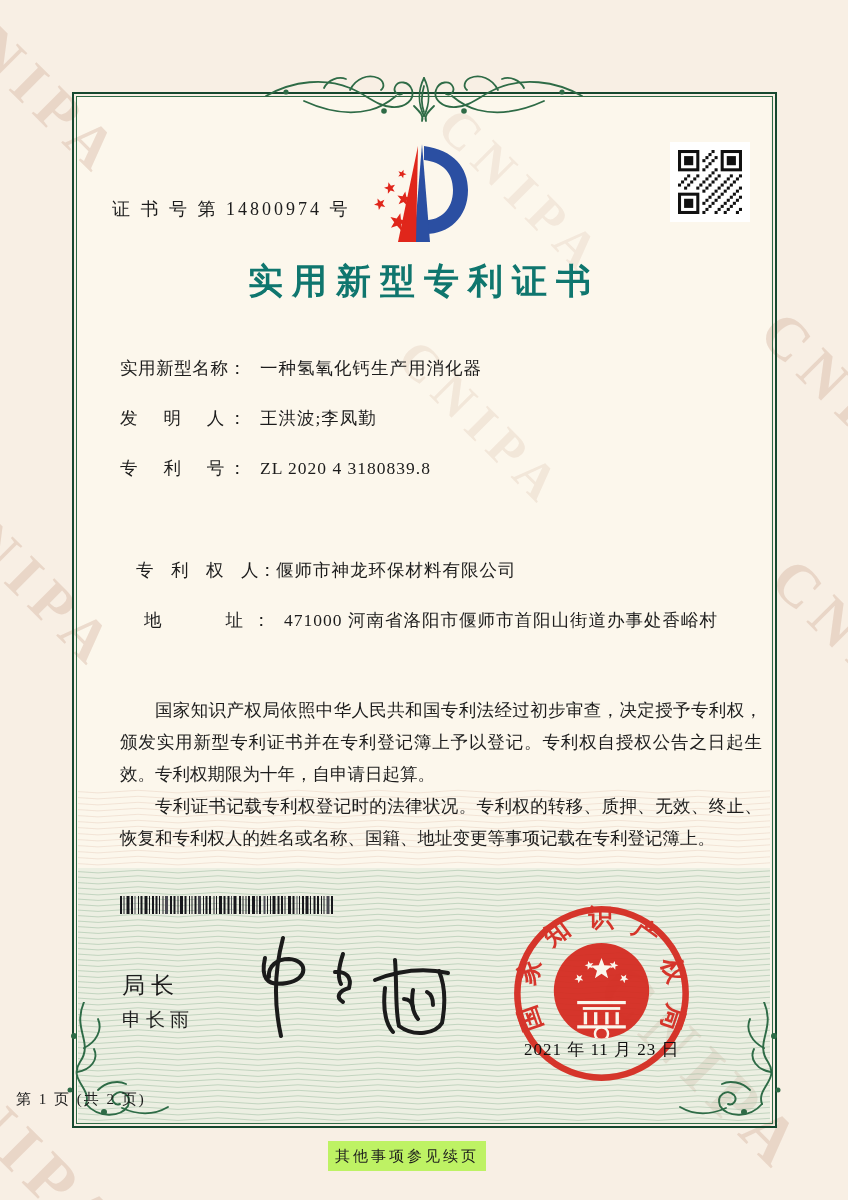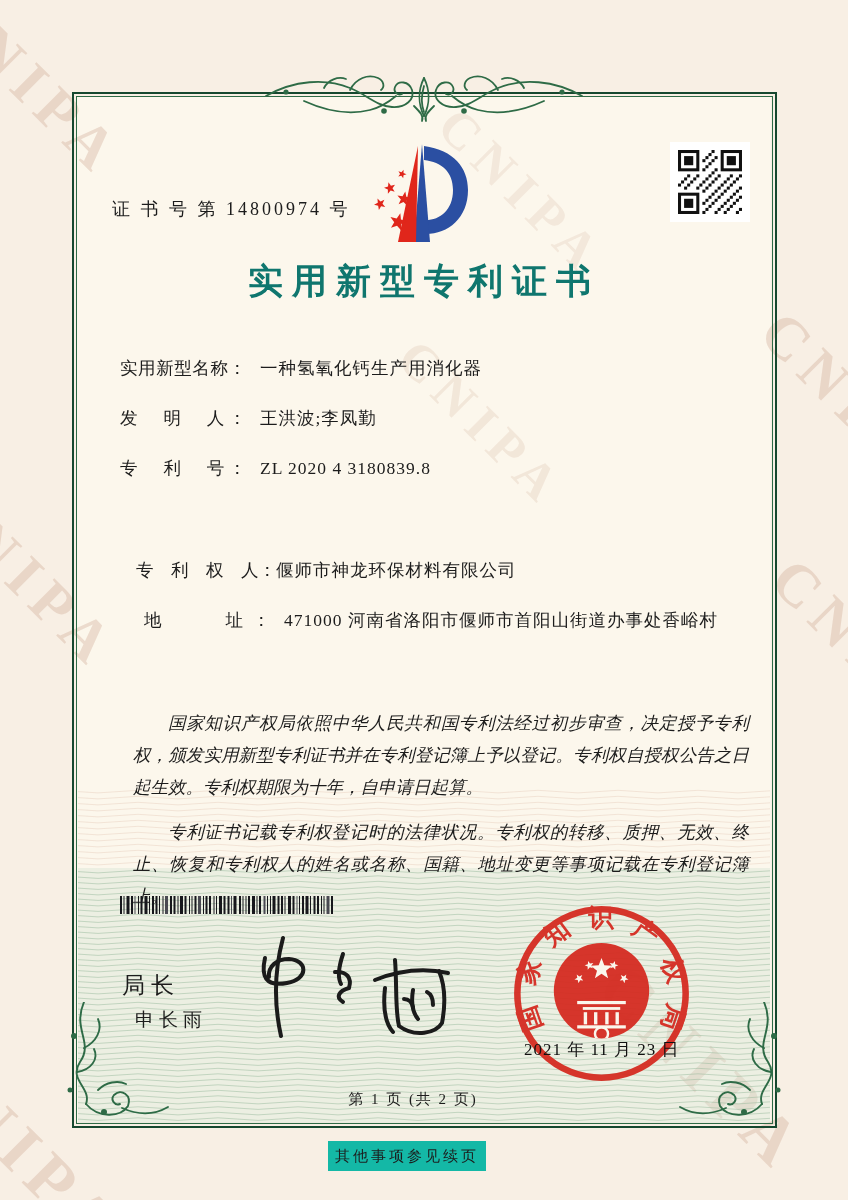--- a/index.html
+++ b/index.html
@@ -13,26 +13,26 @@
   .frame-inner{position:absolute;left:2px;top:2px;right:2px;bottom:2px;border:1px solid #2e6b46;}
   .abs{position:absolute;}
   .cert-number{left:112px;top:150px;font-size:18px;letter-spacing:3px;margin-top:47px;}
   .title{left:0;top:258px;width:848px;text-align:center;font-size:35px;font-weight:bold;letter-spacing:9px;color:#0f766e;}
   .qr-box{left:670px;top:142px;width:80px;height:80px;background:#ffffff;display:flex;align-items:center;justify-content:center;}
   .field-row{position:absolute;left:120px;width:640px;font-size:17.5px;white-space:nowrap;}
   .flabel{display:inline-block;width:126px;text-align:justify;text-align-last:justify;}
   .fvalue{margin-left:14px;letter-spacing:1px;}
   .fpair2{position:absolute;left:335px;}
   .body-text{left:120px;top:694px;width:642px;font-size:17.5px;line-height:32px;text-align:justify;}
-  .body-text p{margin:13px;text-indent:2em;font-style:italic;}
+  .body-text p{margin:0;text-indent:2em;}
   .sig-title{left:122px;top:970px;font-size:23px;letter-spacing:6px;}
-  .sig-name{left:122px;top:1007px;font-size:19px;letter-spacing:5px;margin-left:13px;}
+  .sig-name{left:122px;top:1007px;font-size:19px;letter-spacing:5px;}
   .seal-date{left:524px;top:1038px;font-size:17px;letter-spacing:1px;color:#111;z-index:6;}
-  .page-num{left:8px;top:1090px;width:810px;text-align:center;font-size:15px;letter-spacing:2px;}
-  .cont-note{left:328px;top:1141px;width:158px;height:30px;background:#14b8a6;display:flex;
+  .page-num{left:16px;top:1090px;width:810px;text-align:left;font-size:15px;letter-spacing:2px;}
+  .cont-note{left:328px;top:1141px;width:158px;height:30px;background:#bef264;display:flex;
              align-items:center;justify-content:center;font-size:15px;letter-spacing:3px;z-index:3;}
   svg{display:block;}
   .z2{z-index:2;} .z4{z-index:4;} .z5{z-index:5;}
 </style>
 </head>
 <body>
 
 <div class="page">
 
   <div class="inner-bg"></div>

